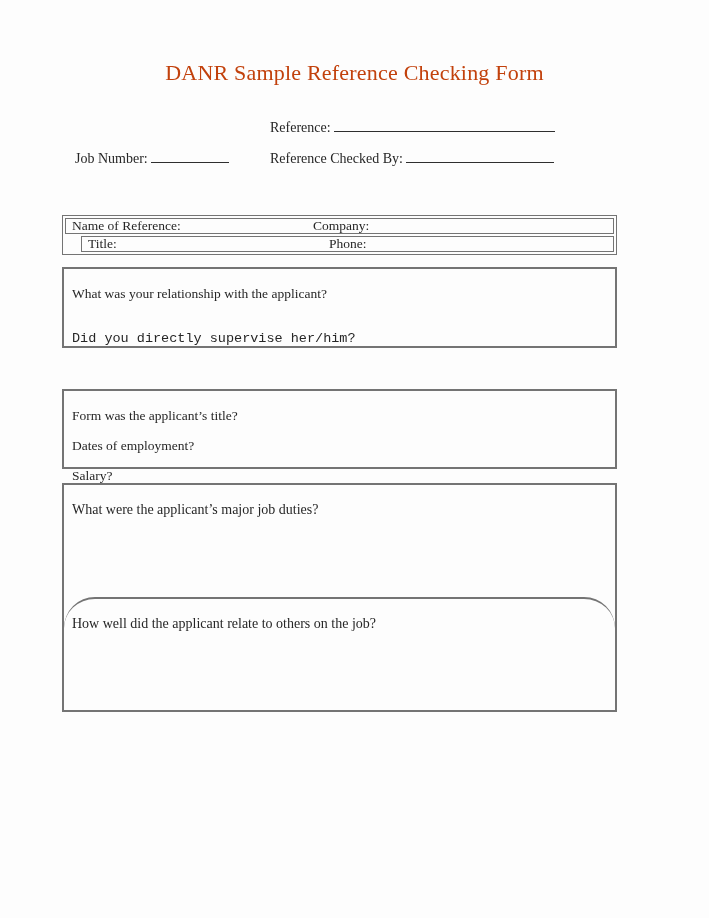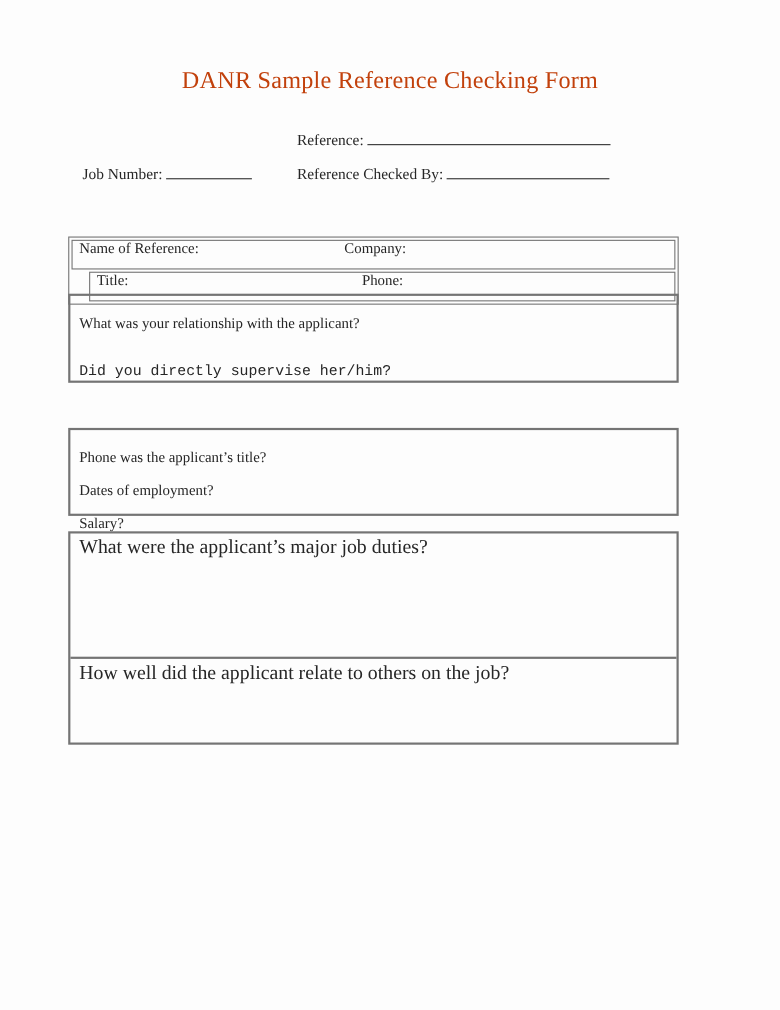--- a/index.html
+++ b/index.html
@@ -46,21 +46,21 @@
     position: absolute;
     top: 215px;
     left: 62px;
     width: 555px;
     border: 1.5px solid #747474;
     padding: 2px;
     background: transparent;
   }
   .ct-row {
     position: relative;
-    height: 27px;
+    height: 16px;
     line-height: 14px;
     border: 1px solid #747474;
     font-size: 13.5px;
     padding-left: 6px;
   }
   .ct-row + .ct-row { margin-top: 2px; margin-left: 16px; }
   .ct-right {
     position: absolute;
     left: 247px;
     top: 0;
@@ -83,27 +83,28 @@
 
   .eval-table {
     position: absolute;
     top: 483px;
     left: 62px;
     width: 555px;
     border: 2px solid #747474;
     background: transparent;
   }
   .eval-row {
-    padding: 4px 8px;
-    font-size: 18px;
+    padding: 16px 8px;
+    font-size: 14px;
     line-height: 17px;
+    border-radius: 31px;
   }
   .eval-row + .eval-row { border-top: 2px solid #747474; }
   .eval-row-0 { height: 112px; }
-  .eval-row-1 { height: 78px; }
+  .eval-row-1 { height: 113px; }
   .eval-row-2 { height: 104px; }
 </style>
 </head>
 <body>
 
 <div class="page">
 
   <h1 class="title">DANR Sample Reference Checking Form</h1>
 
   <div class="hfield" style="top:119px; left:270px;">
@@ -126,21 +127,21 @@
       <span class="ct-right">Phone:</span>
     </div>
   </div>
 
   <div class="qbox box-relationship">
     <p>What was your relationship with the applicant?</p>
     <p>Did you directly supervise her/him?</p>
   </div>
 
   <div class="qbox box-employment">
-    <p>Phone was the applicant’s title?</p>
+    <p>Form was the applicant’s title?</p>
     <p>Dates of employment?</p>
     <p>Salary?</p>
   </div>
 
   <div class="eval-table">
     <div class="eval-row eval-row-0">
       <p>What were the applicant’s major job duties?</p>
     </div>
     <div class="eval-row eval-row-1">
       <p>How well did the applicant relate to others on the job?</p>

